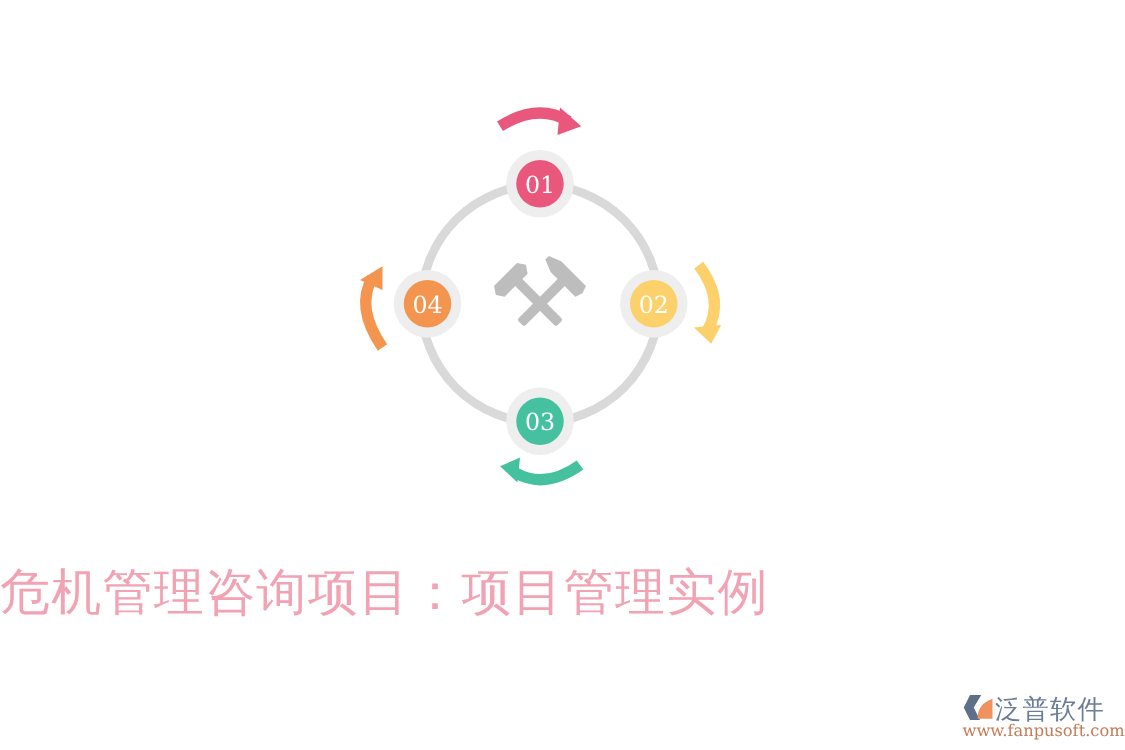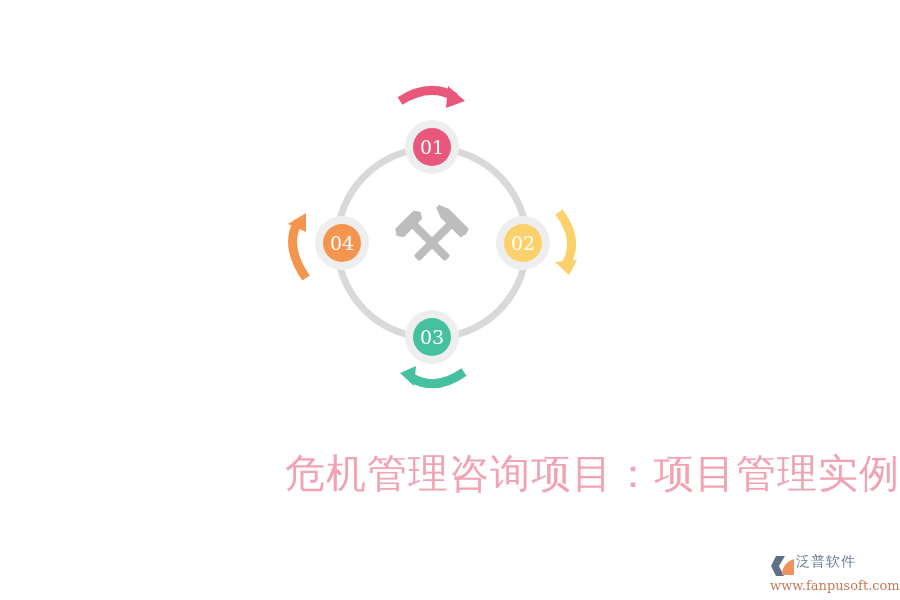--- a/index.html
+++ b/index.html
@@ -1,21 +1,21 @@
 <!DOCTYPE html>
 <html><head>
 <meta charset="utf-8">
 <style>
   html, body { margin: 0; padding: 0; }
   body { width: 900px; height: 600px; background: #ffffff; position: relative; overflow: hidden; font-family: "DejaVu Sans", sans-serif; }
   #diagram { position: absolute; left: 0; top: 0; width: 900px; height: 600px; }
   .node-label { font-family: "DejaVu Serif", serif; font-size: 19px; fill: #ffffff; }
-  #title { position: absolute; left: 0; width: 900px; top: 446px; text-align: right; font-size: 40px; color: #f2a3b3; letter-spacing: 1px; font-family: "DejaVu Sans", sans-serif; }
+  #title { position: absolute; left: 0; width: 900px; top: 446px; text-align: left; font-size: 40px; color: #f2a3b3; letter-spacing: 1px; font-family: "DejaVu Sans", sans-serif; }
   #logo { position: absolute; left: 768px; top: 553px; width: 130px; height: 42px; }
-  #logo-name { position: absolute; left: 28px; top: 0px; font-size: 14px; color: #6b7d97; font-family: "DejaVu Sans", sans-serif; letter-spacing: 1px; }
+  #logo-name { position: absolute; left: 28px; top: 0px; font-size: 21px; color: #6b7d97; font-family: "DejaVu Sans", sans-serif; letter-spacing: 1px; }
   #logo-url { position: absolute; left: 2px; top: 25px; font-size: 13px; color: #c57b57; font-family: "DejaVu Serif", serif; white-space: nowrap; }
   #logo-mark { position: absolute; left: 2px; top: 2px; width: 26px; height: 22px; }
 </style>
 </head>
 <body>
 
 <svg id="diagram" viewBox="0 0 900 600" xmlns="http://www.w3.org/2000/svg">
 
   <circle cx="432" cy="243" r="95" fill="none" stroke="#d9d9d9" stroke-width="7"></circle>
 

